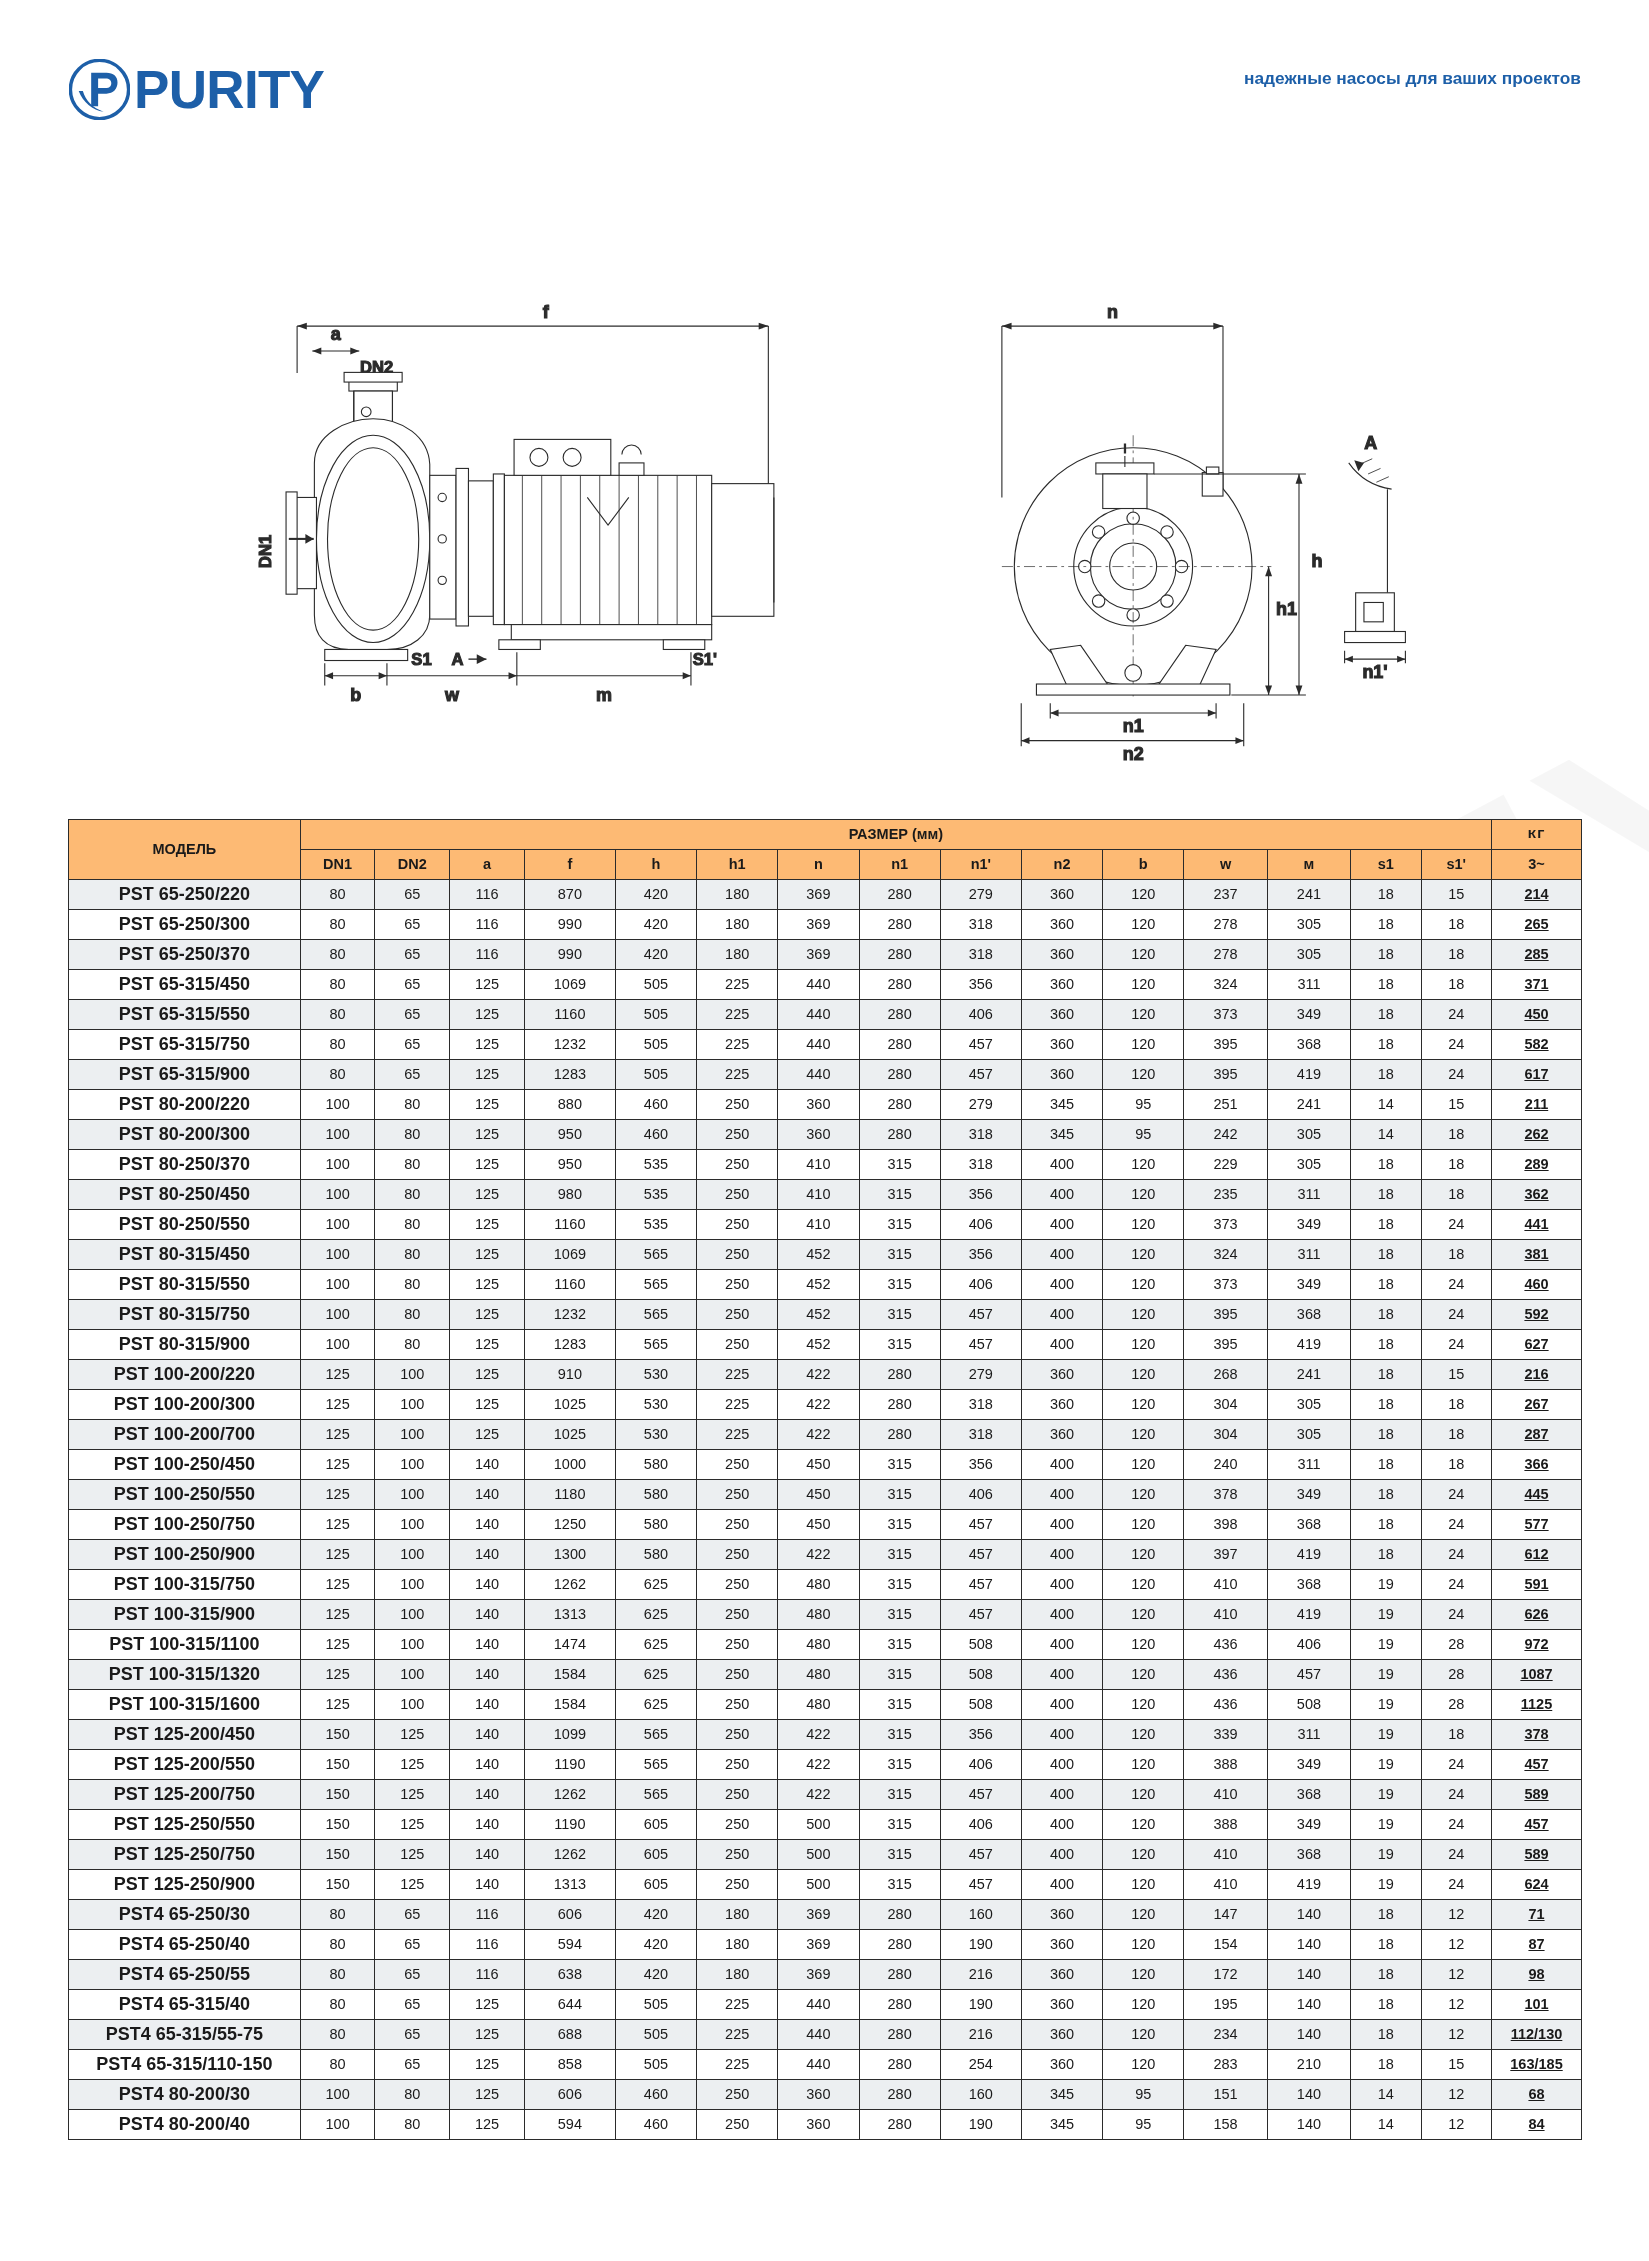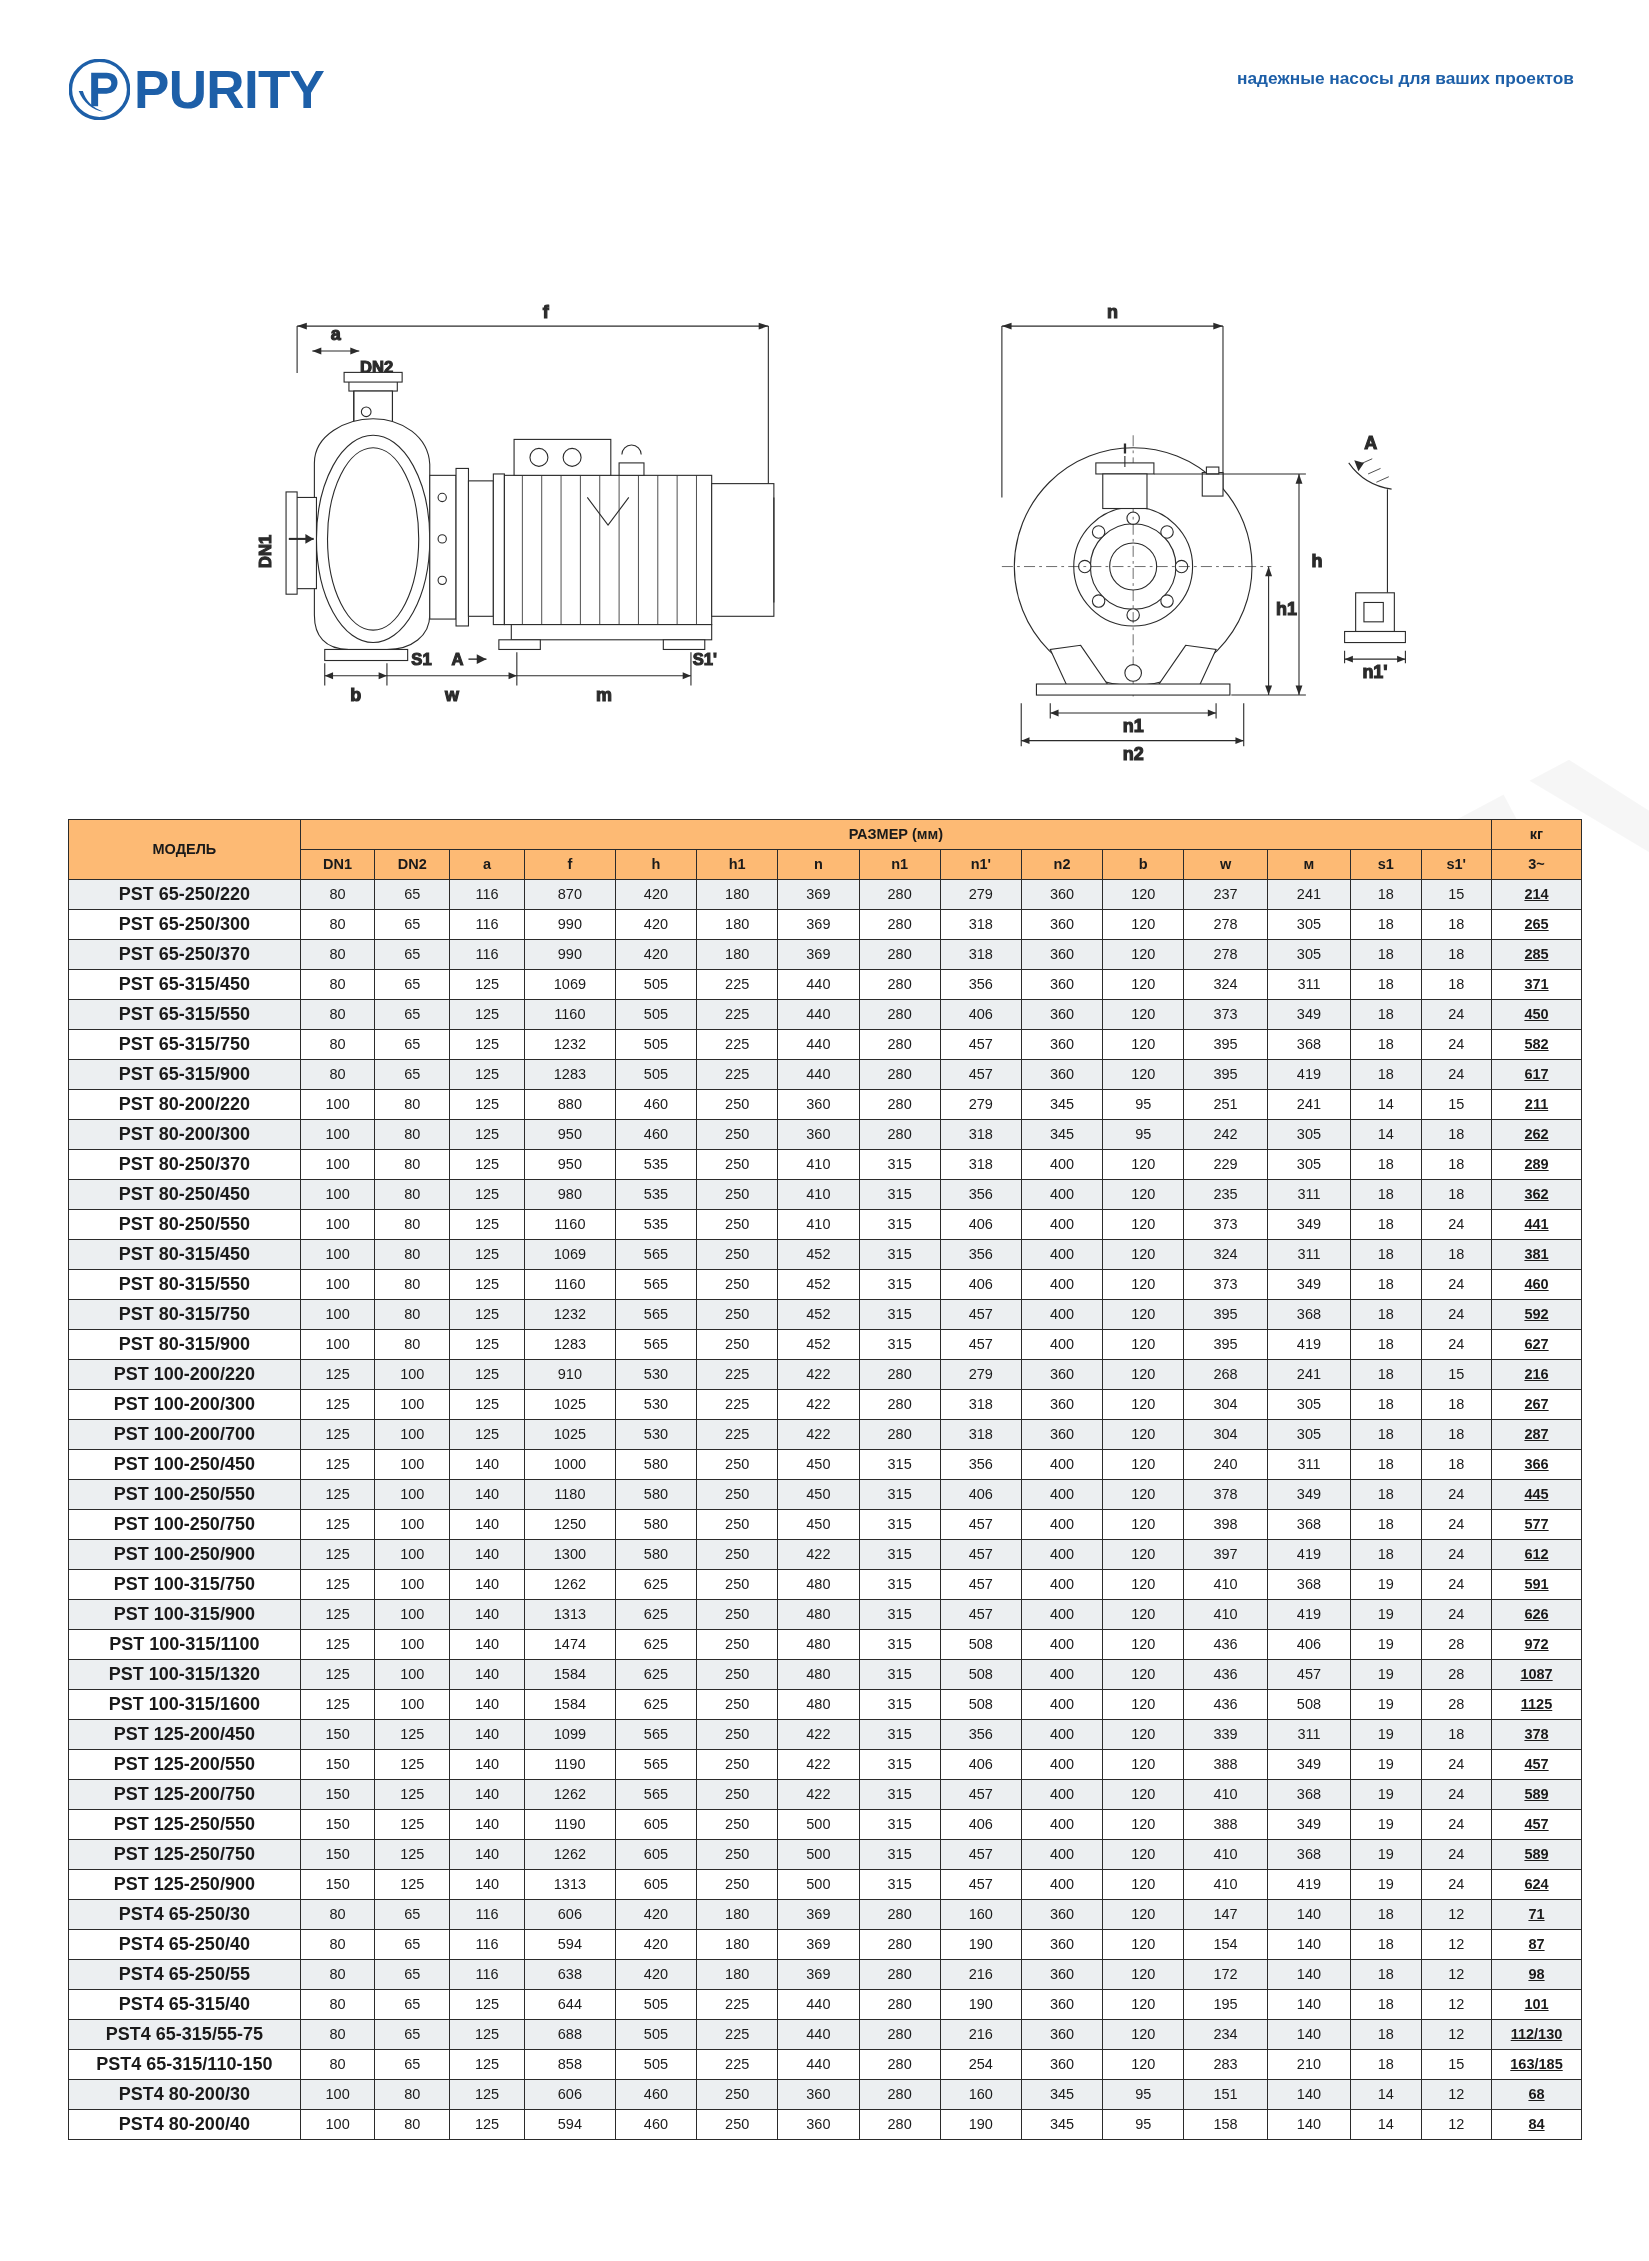--- a/index.html
+++ b/index.html
@@ -37,21 +37,21 @@
   }
   .logo-text {
     font-size: 53px;
     font-weight: bold;
     letter-spacing: -0.7px;
     color: #1d5fa8;
     font-family: "Liberation Sans", sans-serif;
   }
   .tagline {
     position: absolute;
-    right: 76px;
+    right: 69px;
     top: 68px;
     font-size: 17.3px;
     color: #1d5fa8;
     font-weight: bold;
   }
 
   
   .drawing {
     position: absolute;
     top: 290px;
@@ -106,21 +106,21 @@
     background: #ffffff;
   }
   .group-top td {
     border-top: 1.7px solid #2b2b2b;
   }
   .tbl-outer {
     border: 1.7px solid #2b2b2b;
   }
   th.th-model { width: 214px; }
   th.th-size  { width: 1137px; }
-  th.th-kg    { width: 83px; }
+  th.th-kg    { width: 83px; font-family: Liberation Mono, monospace; }
 
   
   .watermark {
     position: absolute;
     left: 622px;
     top: 884px;
     font-size: 297px;
     font-weight: bold;
     color: rgba(0,0,0,0.035);
     transform: rotate(-28deg);

